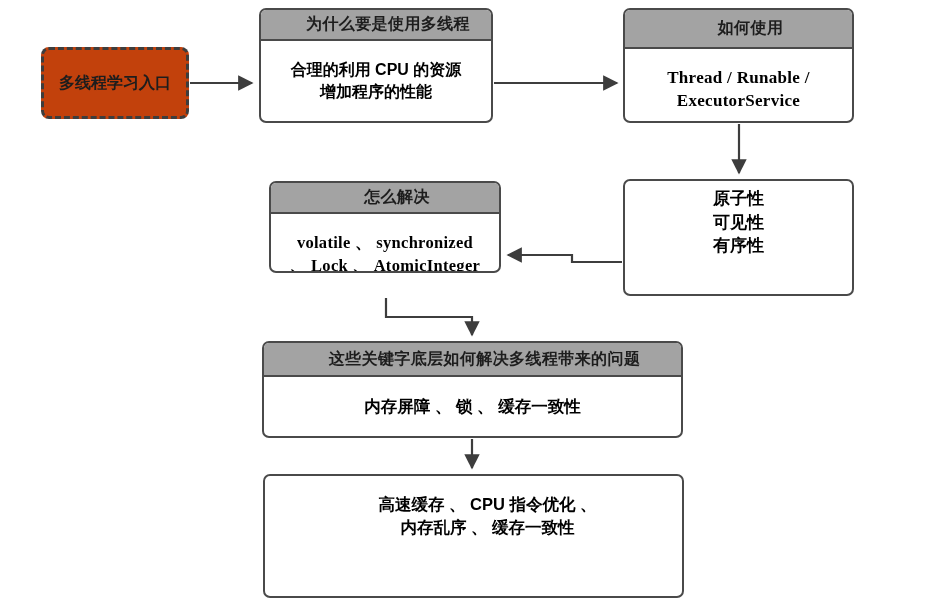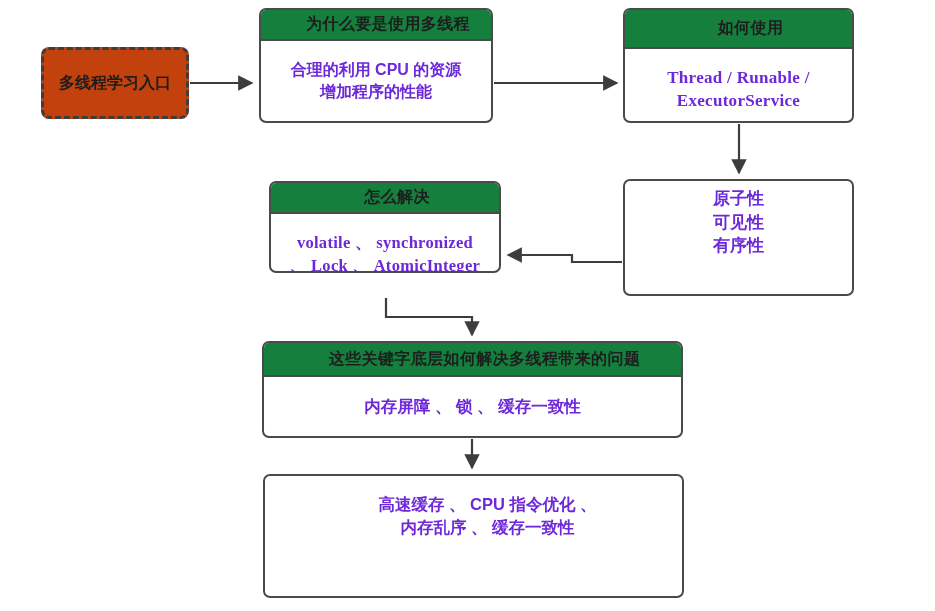--- a/index.html
+++ b/index.html
@@ -28,38 +28,38 @@
   .node {
     position: absolute;
     box-sizing: border-box;
     border: 2px solid #4a4a4a;
     border-radius: 7px;
     background: #ffffff;
     overflow: hidden;
   }
   .node-header {
     box-sizing: border-box;
-    background: #15803d;
+    background: #a3a3a3;
     border-bottom: 2px solid #4a4a4a;
     color: #1d1d1d;
     font-weight: bold;
     text-align: center;
     display: flex;
     align-items: center;
     justify-content: center;
     letter-spacing: 0.4px;
     padding-left: 24px;
   }
   .node-body {
     box-sizing: border-box;
     display: flex;
     align-items: center;
     justify-content: center;
     text-align: center;
-    color: #6d28d9;
+    color: #000000;
     line-height: 1.38;
     padding: 2px 8px;
     white-space: pre-line;
   }
   .node-body.serif {
     font-family: "Liberation Serif", "DejaVu Serif", serif;
     font-weight: bold;
     letter-spacing: 0.3px;
   }
   .node-body.cjk {

